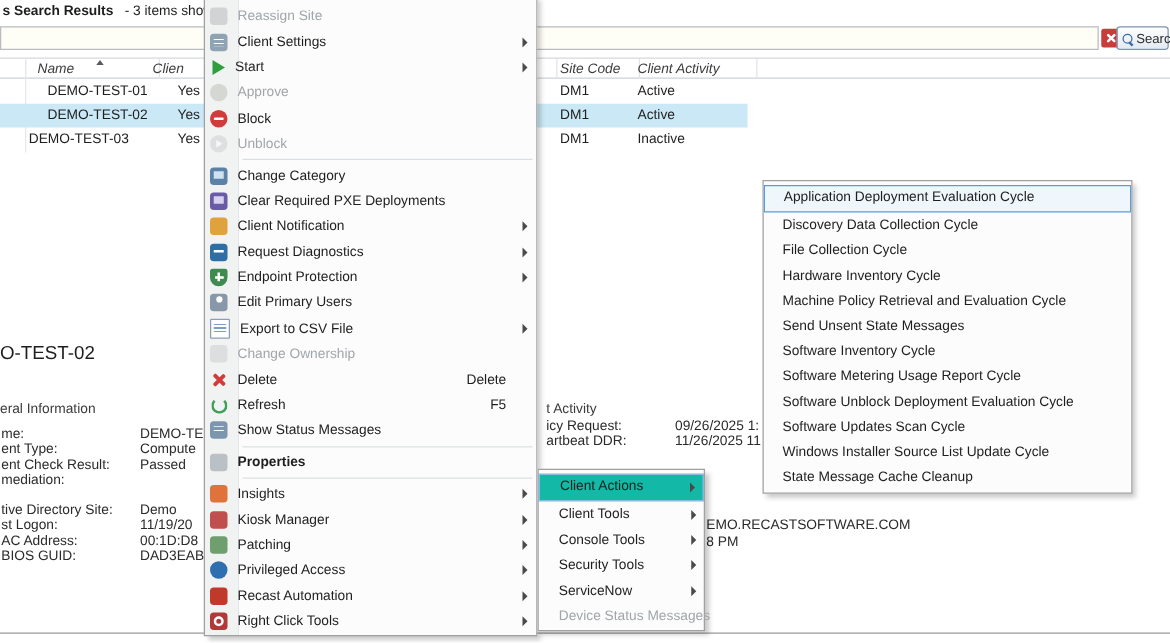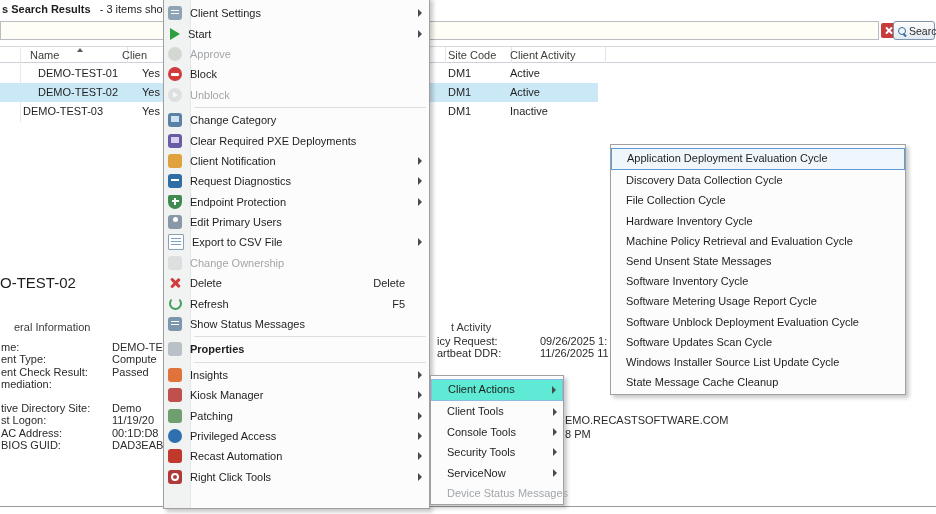--- a/index.html
+++ b/index.html
@@ -22,31 +22,31 @@
   .clear-btn::before{transform:rotate(45deg);}
   .clear-btn::after{transform:rotate(-45deg);}
   .search-btn{left:893px;top:21px;width:42px;height:19px;border:1px solid #7f93ad;border-radius:3px;
     background:linear-gradient(#fdfdfd,#e3eaf2);display:flex;align-items:center;gap:3px;padding:0 4px;cursor:pointer;}
   .mag{width:6px;height:6px;border:1.5px solid #3a6ea5;border-radius:50%;position:relative;flex:none;}
   .mag::after{content:"";position:absolute;left:5px;top:5px;width:4px;height:1.5px;background:#3a6ea5;transform:rotate(45deg);transform-origin:0 0;}
   .search-btn span.t{font-size:10.5px;color:#2b2b2b;}
 
   
   .lv-header{left:0;top:46px;width:936px;height:17px;background:#fff;border-top:1px solid #d5d8dc;border-bottom:1px solid #cdd2d8;}
-  .hcell{position:absolute;top:0;height:16px;line-height:16px;color:#3c3c3c;border-right:1px solid #e1e4e8;white-space:nowrap;overflow:hidden;}
+  .hcell{position:absolute;top:0;height:16px;line-height:16px;color:#3c3c3c;border-right:1px solid #e1e4e8;white-space:nowrap;overflow:hidden;font-style:italic;}
   .sort-asc{position:absolute;left:57px;top:1px;width:0;height:0;border-left:3.5px solid transparent;border-right:3.5px solid transparent;border-bottom:4px solid #5a5a5a;}
   .lv-rows{left:0;top:64px;width:936px;}
   .lrow{position:relative;height:19px;line-height:19px;width:936px;}
   .lrow.sel .band{position:absolute;left:0;top:0;width:598px;height:19px;background:#cbe8f6;}
   .lcell{position:absolute;top:0;height:20px;line-height:19px;white-space:nowrap;overflow:hidden;}
   .vline{left:20px;top:46px;width:1px;height:76px;background:#e6e8ea;}
 
   
   .dtitle{left:0;top:274px;font-size:15px;color:#1e1e1e;white-space:nowrap;}
-  .dsection{position:absolute;color:#3b3b3b;white-space:nowrap;padding-left:14px;}
+  .dsection{position:absolute;color:#3b3b3b;white-space:nowrap;}
   .frow{position:absolute;height:12.3px;line-height:12.3px;white-space:nowrap;}
   .flabel{position:absolute;left:1px;color:#2b2b2b;}
   .fvalue{position:absolute;left:112px;color:#2b2b2b;}
   .alabel{position:absolute;left:437px;color:#2b2b2b;}
   .avalue{position:absolute;left:540px;color:#2b2b2b;}
   .frag{position:absolute;left:565px;color:#2b2b2b;white-space:nowrap;}
 
   
   .tab{position:absolute;top:504px;height:17px;line-height:15px;border:1px solid #8f939b;background:#eef0f2;
     padding:0 6px;color:#222;white-space:nowrap;overflow:hidden;cursor:pointer;margin-top:36px;}
@@ -113,21 +113,21 @@
   .ic-patch{background:#6f9e6f;}
   .ic-priv{border-radius:50%;background:#2e6fb0;}
   .ic-auto{background:#c0392b;}
   .ic-rct{background:#b03a3a;}
   .ic-rct::after{content:"";position:absolute;left:3px;top:3px;width:8px;height:8px;border-radius:50%;border:2px solid #fff;box-sizing:border-box;}
 
   
   .sub1{left:430px;top:375px;width:134px;height:130px;border:1px solid #a0a0a0;background:#fcfcfc;z-index:11;
     box-shadow:3px 3px 4px rgba(0,0,0,.22);padding-top:3px;}
   .smi{position:relative;height:20.4px;line-height:20.4px;padding-left:16px;cursor:pointer;white-space:nowrap;}
-  .smi.hl{background:#5eead4;border:1px solid #8dbae2;line-height:18.4px;}
+  .smi.hl{background:#14b8a6;border:1px solid #8dbae2;line-height:18.4px;}
   .smi.dis{color:#a2a6aa;cursor:default;}
   .smi .arr{right:6px;}
 
   
   .sub2{left:610px;top:144px;width:296px;height:251px;border:1px solid #a0a0a0;background:#fcfcfc;z-index:12;
     box-shadow:3px 3px 4px rgba(0,0,0,.22);padding-top:3px;}
   .cai{position:relative;height:20.2px;line-height:20.2px;padding-left:15px;cursor:pointer;white-space:nowrap;}
   .cai.sel{background:#eff7fd;border:1px solid #5e9bd5;line-height:18.2px;}
 </style>
 </head>
@@ -232,20 +232,24 @@
   </div>
 <div class="frag" style="top:414px;">EMO.RECASTSOFTWARE.COM</div>
 <div class="frag" style="top:428px;">8 PM</div>
 
 <div class="tab on" style="left:0;width:30px;padding:0 4px;">ary</div>
 <div class="tab" style="left:32px;width:103px;">Client Check Detail</div>
 <div class="tab" style="left:137px;width:70px;">Malware De</div>
 <div class="abs bottom-rule"></div>
 
 <div class="abs menu">
+  <div class="mi dis">
+    <span class="ic ic-reassign"></span>
+    <span class="ml">Reassign Site</span>
+  </div>
   <div class="mi">
     <span class="ic ic-settings"></span>
     <span class="ml">Client Settings</span>
     <span class="arr"></span>
   </div>
   <div class="mi">
     <span class="ic ic-start"></span>
     <span class="ml">Start</span>
     <span class="arr"></span>
   </div>

